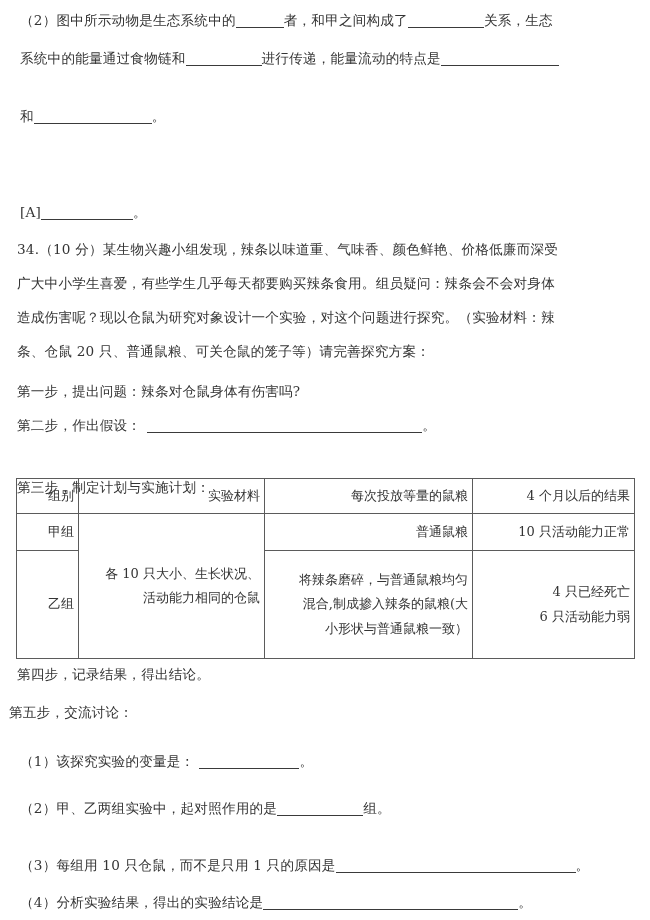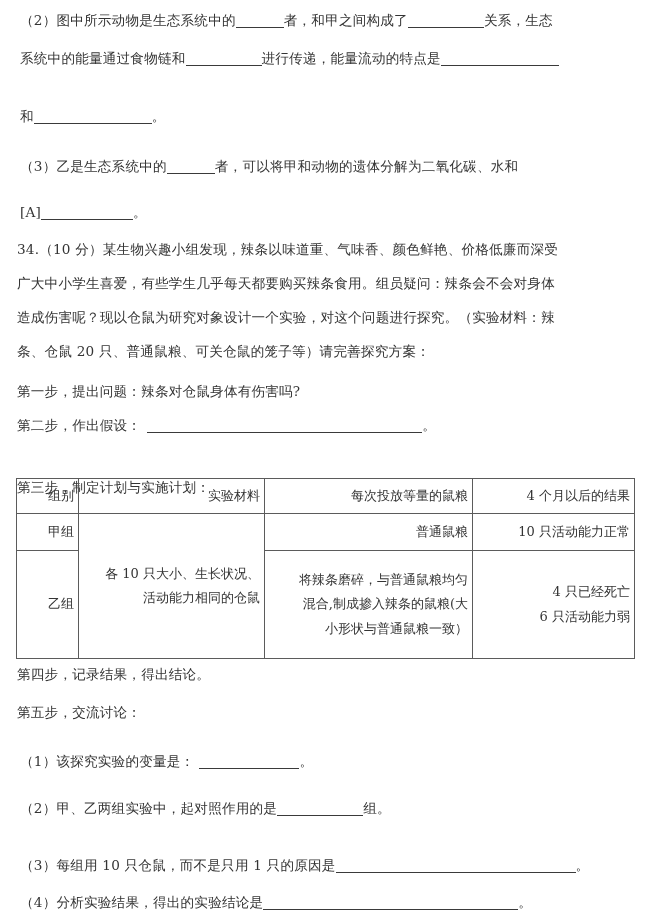--- a/index.html
+++ b/index.html
@@ -105,23 +105,20 @@
   </div>
 
   <div class="line body" style="left:20px; top:52px;">
     <span>系统中的能量通过食物链和</span><span class="blank b76"></span><span>进行传递，能量流动的特点是</span><span class="blank b118"></span>
   </div>
 
   <div class="line body" style="left:20px; top:110px;">
     <span>和</span><span class="blank b118"></span><span class="period">。</span>
   </div>
 
-  <div class="line body" style="left:20px; top:160px;">
-    <span>（3）乙是生态系统中的</span><span class="blank b48"></span><span>者，可以将甲和动物的遗体分解为二氧化碳、水和</span>
-  </div>
 
   <div class="line body" style="left:20px; top:206px;">
     <span>[A]</span><span class="blank b92"></span><span class="period">。</span>
   </div>
 
   <div class="line body" style="left:17px; top:243px;">34.（10 分）某生物兴趣小组发现，辣条以味道重、气味香、颜色鲜艳、价格低廉而深受</div>
   <div class="line body" style="left:17px; top:277px;">广大中小学生喜爱，有些学生几乎每天都要购买辣条食用。组员疑问：辣条会不会对身体</div>
   <div class="line body" style="left:17px; top:311px;">造成伤害呢？现以仓鼠为研究对象设计一个实验，对这个问题进行探究。（实验材料：辣</div>
   <div class="line body" style="left:17px; top:345px;">条、仓鼠 20 只、普通鼠粮、可关仓鼠的笼子等）请完善探究方案：</div>
 
@@ -165,21 +162,21 @@
         </td>
         <td class="cell-multiline">
           <div>4 只已经死亡</div>
           <div>6 只活动能力弱</div>
         </td>
       </tr>
     </tbody>
   </table>
 
   <div class="line body" style="left:17px; top:668px;">第四步，记录结果，得出结论。</div>
-  <div class="line body" style="left:17px; top:706px;">第五步，交流讨论：</div>
+  <div class="line body" style="left:9px; top:706px;">第五步，交流讨论：</div>
 
   <div class="line body" style="left:20px; top:755px;">
     <span>（1）该探究实验的变量是：</span><span style="display:inline-block;width:5px;"></span><span class="blank b100"></span><span class="period">。</span>
   </div>
 
   <div class="line body" style="left:20px; top:802px;">
     <span>（2）甲、乙两组实验中，起对照作用的是</span><span class="blank b86"></span><span>组。</span>
   </div>
 
   <div class="line body" style="left:20px; top:849px;margin-top:10px;">

